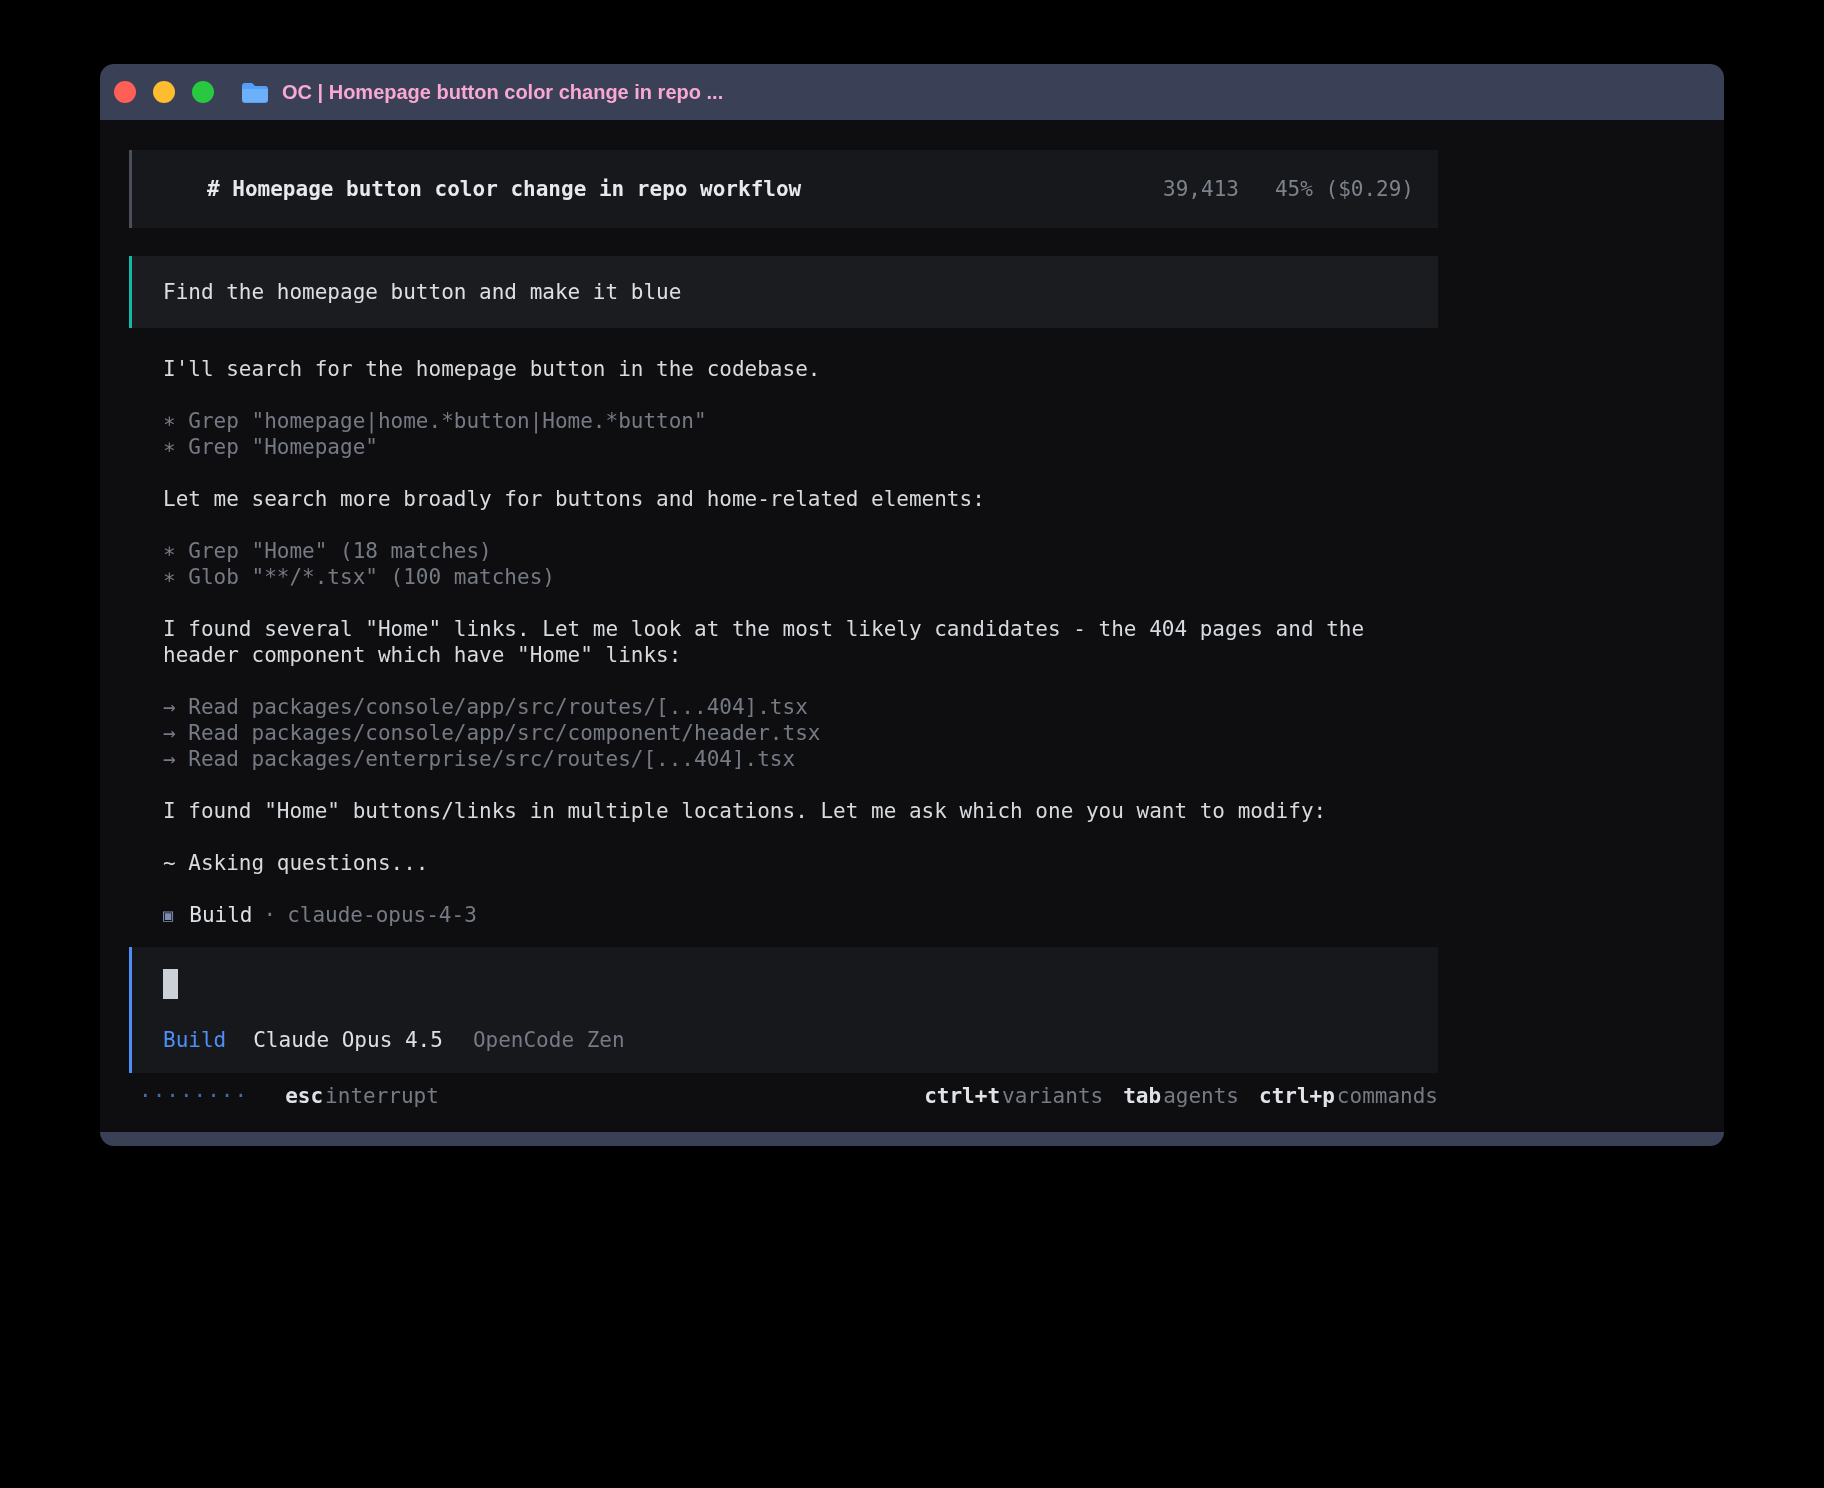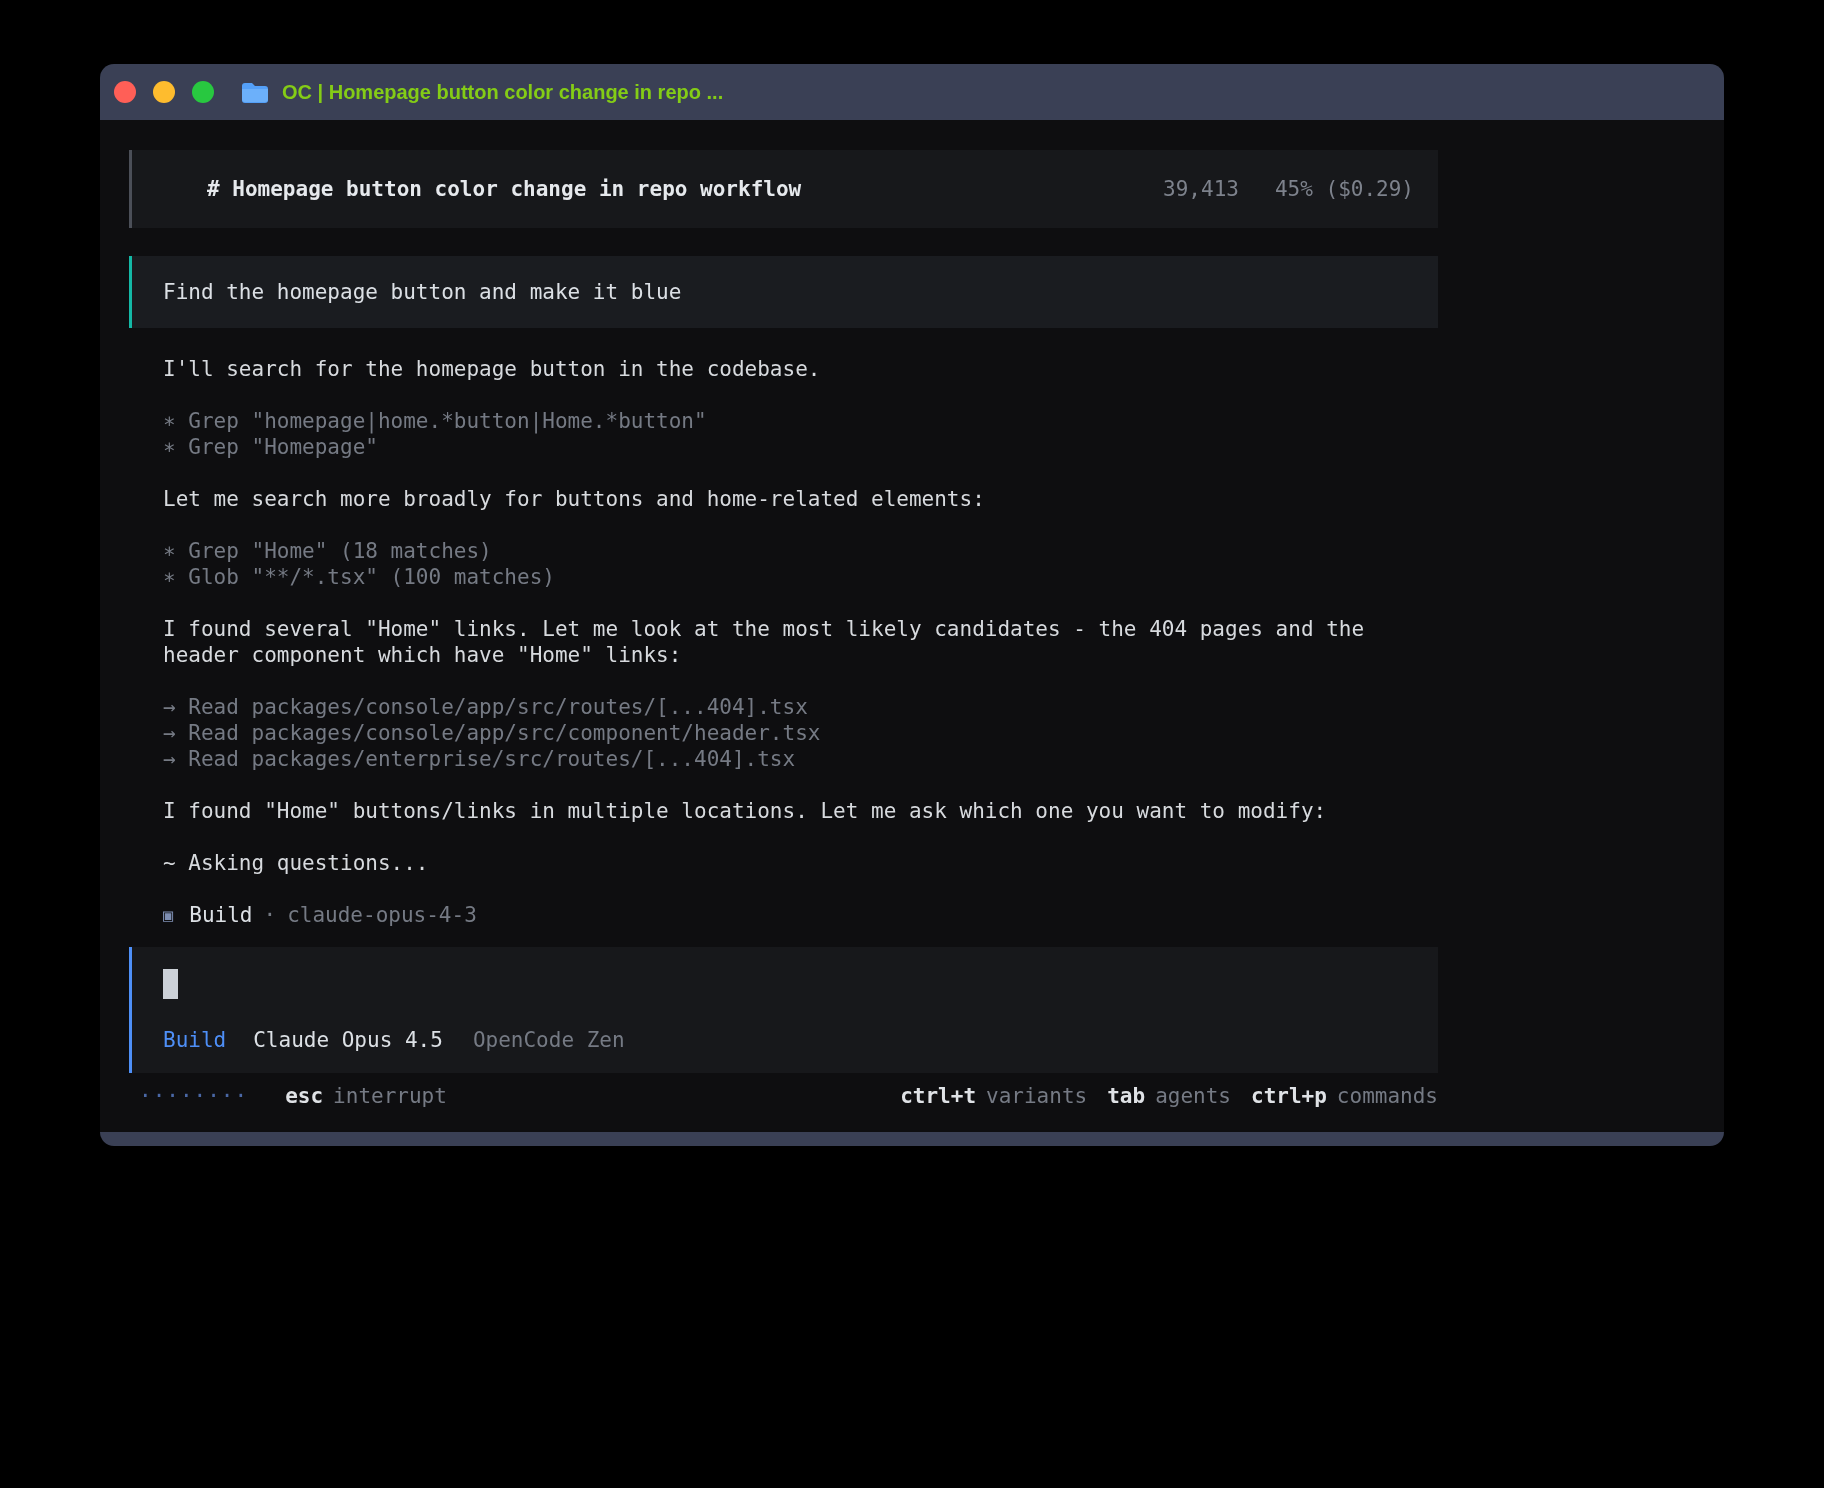--- a/index.html
+++ b/index.html
@@ -16,21 +16,21 @@
     height:56px; display:flex; align-items:center; padding-left:14px;
     font-family:"Liberation Sans", sans-serif;
   }
   .traffic { display:flex; align-items:center; gap:17px; }
   .light { width:22px; height:22px; border-radius:50%; }
   .light.red { background:#ff5f57; }
   .light.yellow { background:#febc2e; }
   .light.green { background:#28c840; }
   .folder { margin-left:27px; display:flex; align-items:center; }
   .win-title {
-    margin-left:13px; font-weight:700; font-size:20px; color:#84cc16;
+    margin-left:13px; font-weight:700; font-size:20px; color:#f9a8d4;
     white-space:nowrap; overflow:hidden; text-overflow:ellipsis; max-width:1200px;
   }
 
   
   .terminal {
     position:absolute; top:56px; left:0; right:0; bottom:14px;
     background:#0e0e10;
   }
   .content {
     position:absolute; left:29px; top:30px; width:1309px; bottom:22px;
@@ -77,21 +77,21 @@
   .model-row .model { color:#dce0e5; margin-right:30px; }
   .model-row .provider { color:#757a84; }
 
   .footer {
     margin-top:auto; display:flex; justify-content:space-between; align-items:center;
     height:28px;
   }
   .footer .left { display:flex; align-items:center; }
   .dots { color:#4a68a6; margin:0 37px 0 10px; letter-spacing:1px; }
   .key { color:#dfe2e6; font-weight:700; }
-  .lbl { color:#757a84; margin-left:10px; }
+  .lbl { color:#757a84; margin-left:2px; }
   .footer .right { display:flex; align-items:center; gap:20px;text-align:center; }
   .shortcut { display:flex; align-items:center; }
 </style>
 </head>
 <body>
 
 <div class="window">
 
   <div class="titlebar">
     <div class="traffic">

